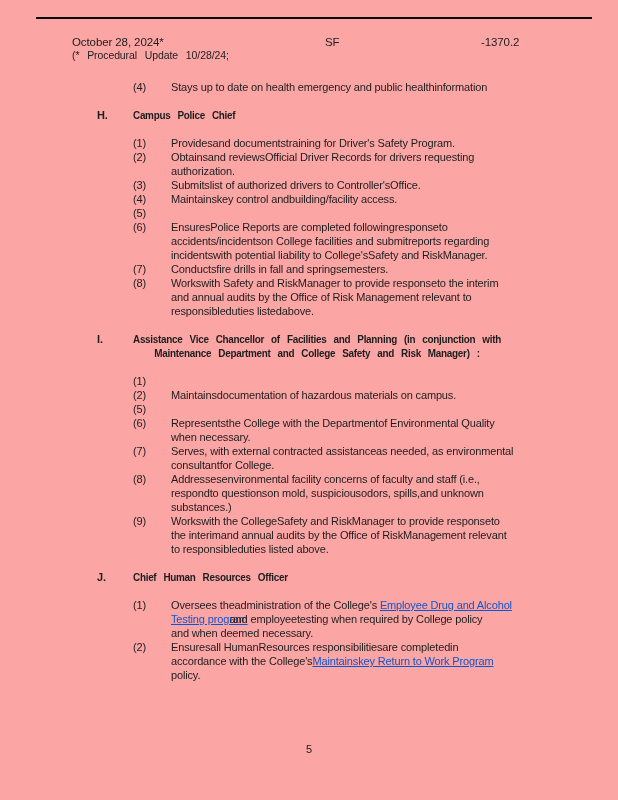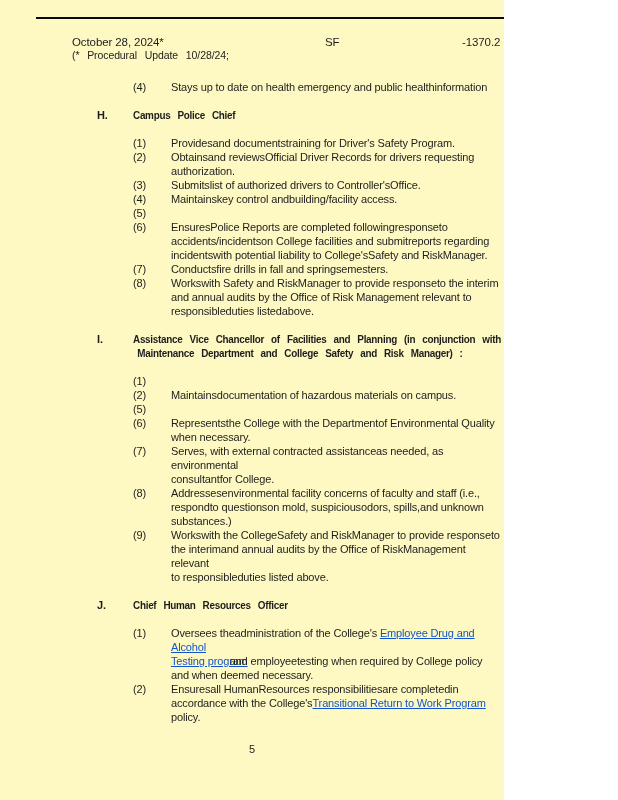--- a/index.html
+++ b/index.html
@@ -1,27 +1,27 @@
 <!DOCTYPE html>
 <html><head>
 <meta charset="utf-8">
 <style>
   html,body { margin:0; padding:0; background:#fff; }
   .page {
-    position:relative; width:504px; height:800px; background:#fef9c3;
+    position:relative; width:618px; height:800px; background:#fca5a5;
     font-family:"Liberation Sans","DejaVu Sans",sans-serif;
     color:#1d1d1d; font-size:11px; line-height:14px; overflow:hidden;
     box-sizing:border-box; padding-top:35px; letter-spacing:-0.1px;
   }
   .topline { position:absolute; top:17px; left:36px; width:556px; height:2px; background:#0a0a0a; }
   .header-row { position:relative; height:14px; font-size:11.5px; }
   .header-row span { position:absolute; top:0; white-space:nowrap; }
   .h-date { left:72px; }
   .h-code { left:325px; }
-  .h-num  { left:462px; }
+  .h-num  { left:481px; }
   .rev-block { margin-left:72px; font-size:10.5px; line-height:13px; word-spacing:5px; color:#222; }
   .intro-item { margin-top:18px; }
   .item { display:flex; margin-left:133px; }
   .num { width:38px; flex:none; }
   .txt { width:415px; white-space:pre-line; letter-spacing:-0.15px; }
   .section { margin-top:14px; }
   .sec-row { display:flex; margin-left:97px; font-weight:bold; }
   .sec-letter { width:36px; flex:none; }
   .sec-title { min-width:0;text-align:center; }
   .title-line { white-space:nowrap; word-spacing:5px; letter-spacing:-0.3px; transform:scaleX(0.9); transform-origin:0 0; }
@@ -152,21 +152,21 @@
         <div class="items">
           <div class="item">
             <span class="num">(1)</span>
             <span class="txt"><span>Oversees theadministration of the College's </span><a class="doclink" href="#">Employee Drug and Alcohol
 Testing program</a><span class="overlap">and employeetesting when required by College policy
 and when deemed necessary.</span></span>
           </div>
           <div class="item">
             <span class="num">(2)</span>
             <span class="txt"><span>Ensuresall HumanResources responsibilitiesare completedin
-accordance with the College's</span><a class="doclink" href="#">Transitional Return to Work Program</a><span>
+accordance with the College's</span><a class="doclink" href="#">Maintainskey Return to Work Program</a><span>
 policy.</span></span>
           </div>
         </div>
       </div>
     </div>
 
   <div class="pageno">5</div>
 
 </div>
 

